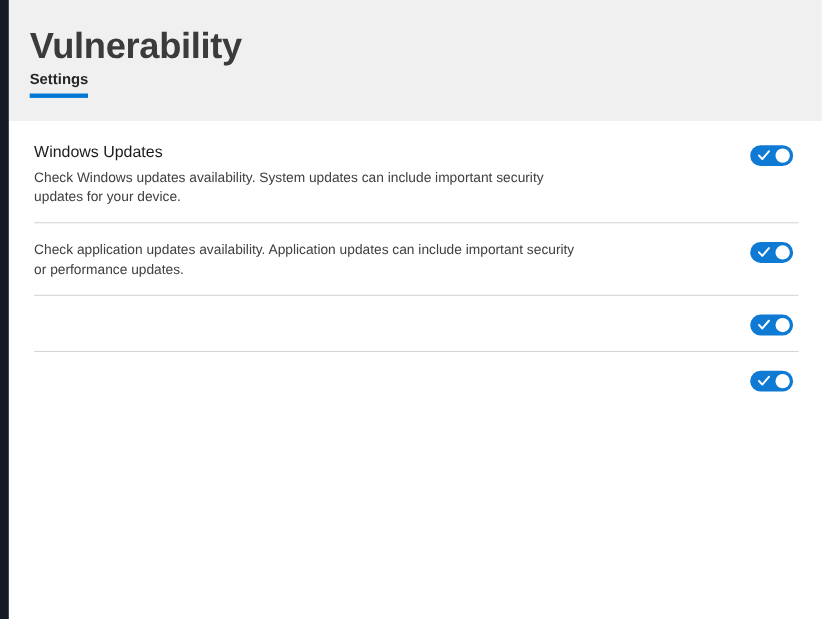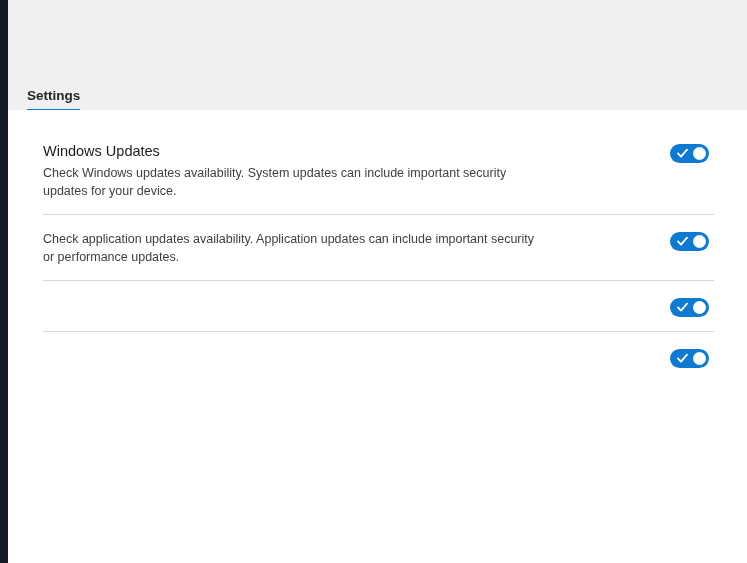--- a/index.html
+++ b/index.html
@@ -52,21 +52,21 @@
     font-weight: bold;
     color: #3b3b3b;
     letter-spacing: -0.3px;
     line-height: 40px;
     white-space: nowrap;
   }
 
   .tabs {
     position: absolute;
     left: 19px;
-    top: 88px;
+    top: 64px;
     display: flex;
     align-items: flex-start;
   }
   .tab {
     position: relative;
     font-size: 13.5px;
     font-weight: bold;
     color: #262626;
     padding: 0 0 9px 0;
     line-height: 16px;
@@ -89,21 +89,21 @@
     top: 110px;
     width: 739px;
     height: 453px;
     background: #ffffff;
     box-sizing: border-box;
     overflow: hidden;
   }
 
   .settings-list {
     padding: 0;
-    margin: 16px;
+    margin: 4px;
     list-style: none;
   }
 
   .setting-row {
     position: relative;
     display: flex;
     align-items: flex-start;
     padding: 16px 22px 14px 19px;
     box-sizing: border-box;
   }
@@ -176,20 +176,21 @@
   }
 </style>
 </head>
 <body>
 
 <div id="app">
 
   <div class="edge-bar"></div>
 
   <div class="header">
+    <div class="page-title">Vulnerability</div>
 
     <div class="tabs">
       <div class="tab active">
         <span>Settings</span>
       </div>
     </div>
   </div>
 
   <div class="content">
     <ul class="settings-list">

